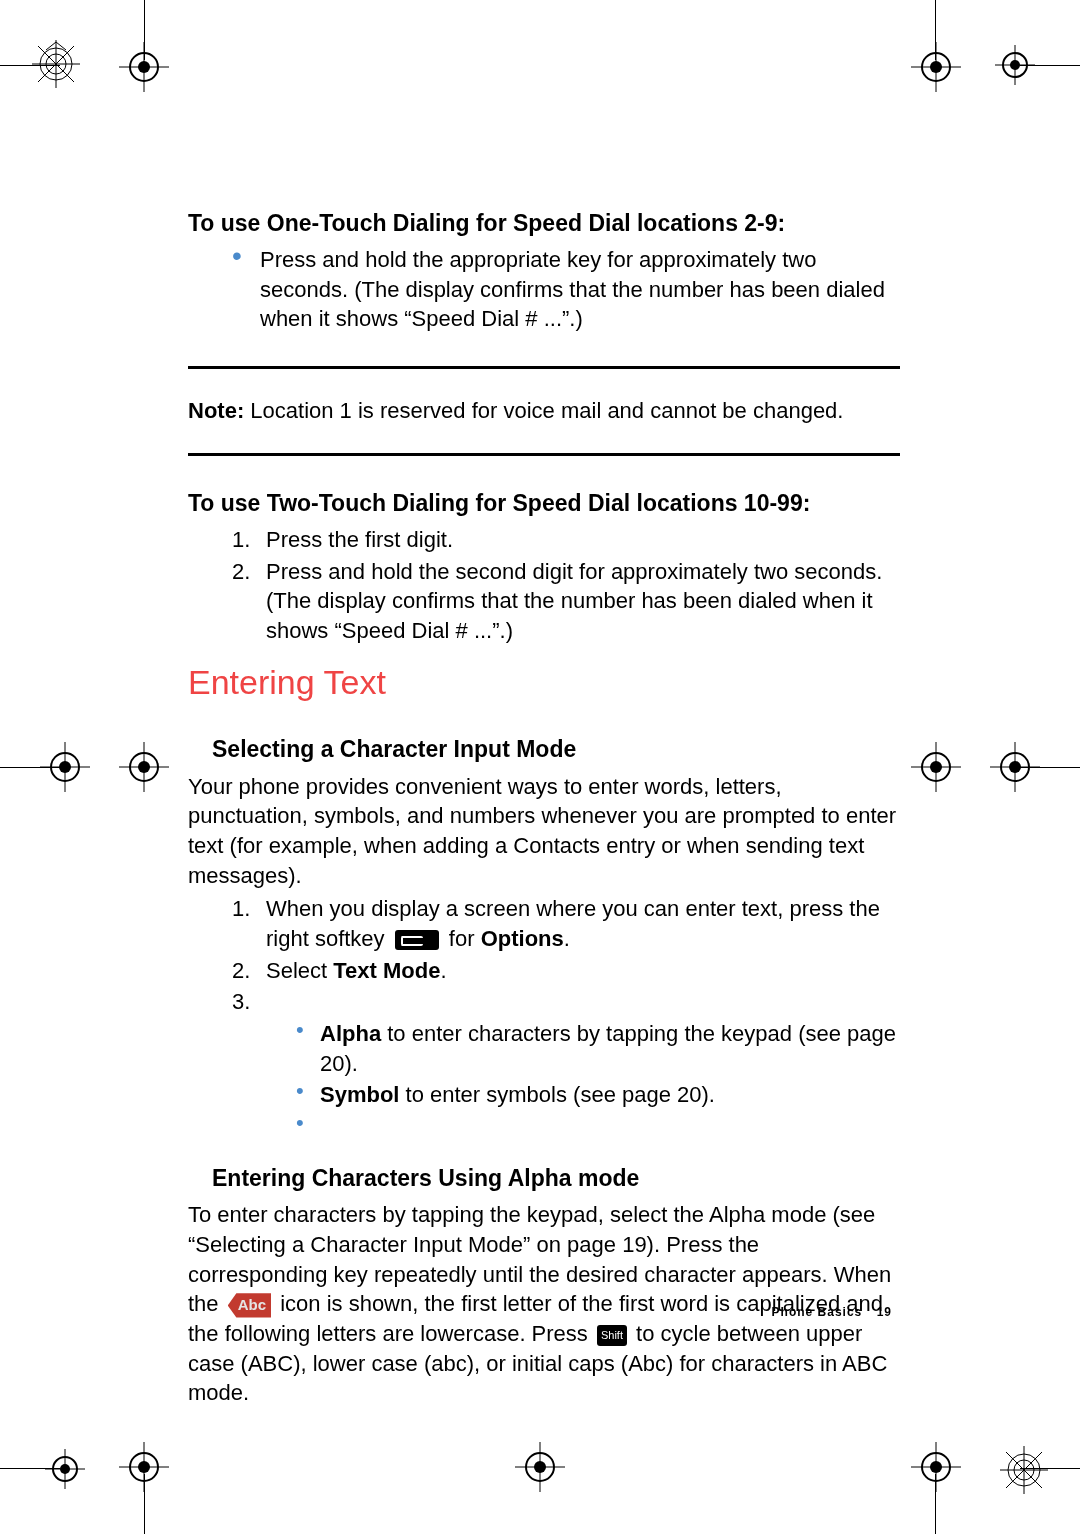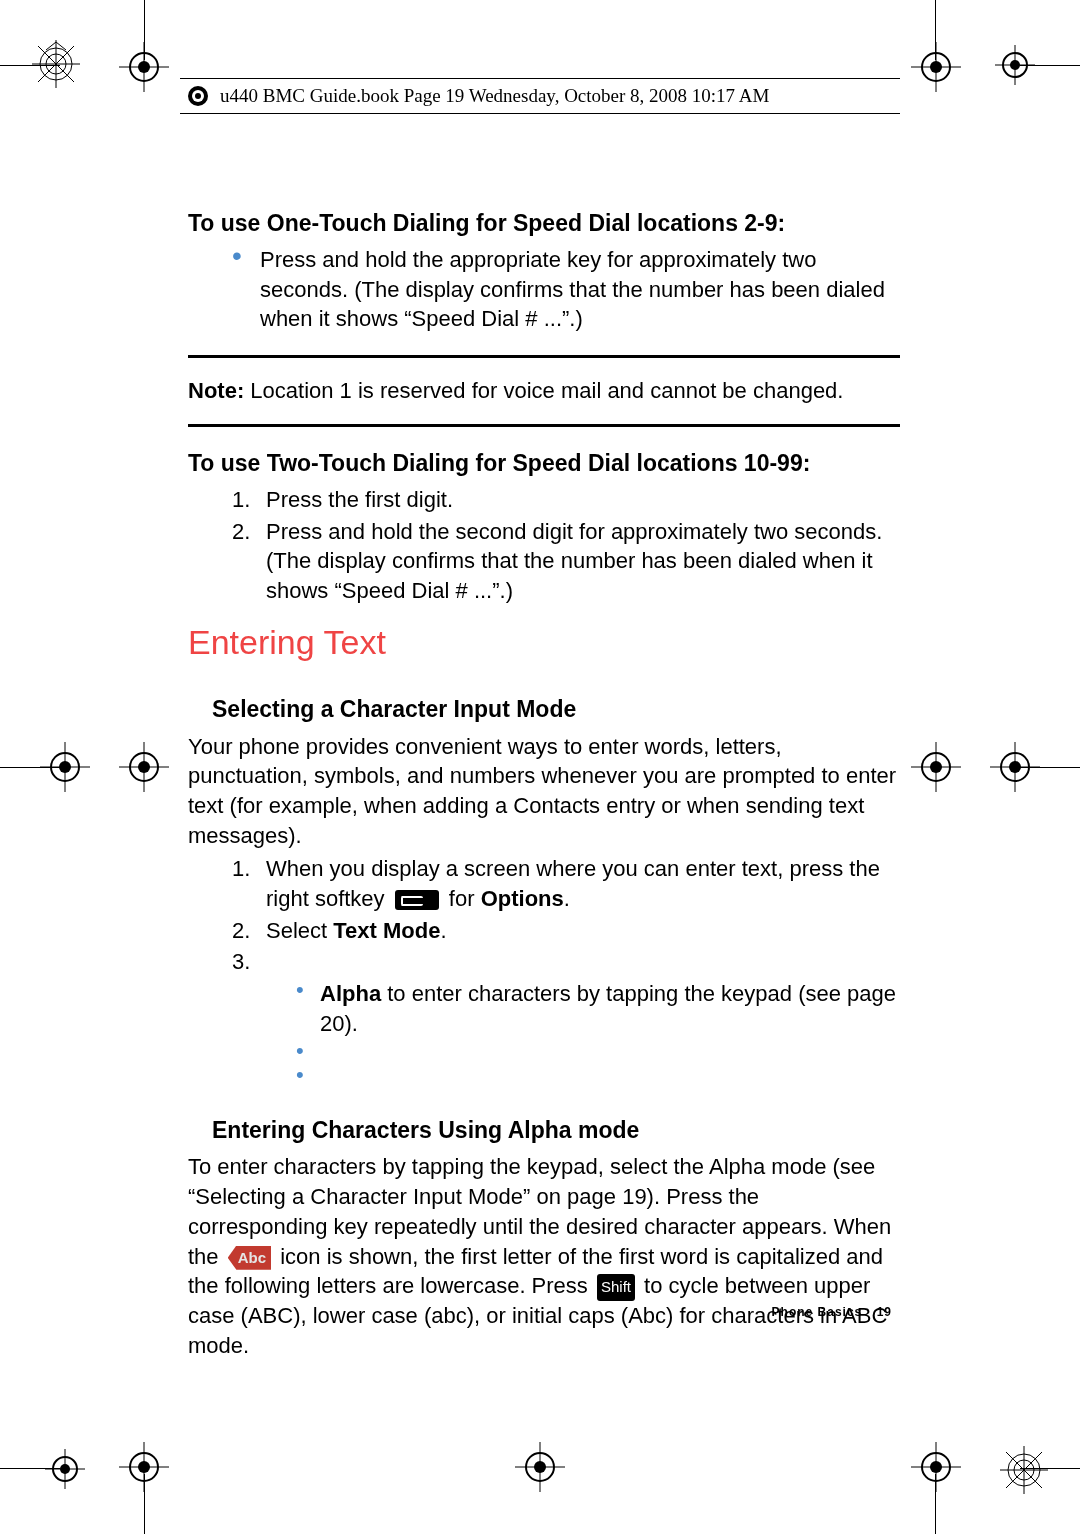--- a/index.html
+++ b/index.html
@@ -98,22 +98,22 @@
   }
   .bullet-dot-sm {
     color:#4a8acb; font-size:22px; line-height:22px;
     width:24px; flex:0 0 24px;
   }
   .num-row { display:flex; margin:2px 0 2px 44px; }
   .num { width:34px; flex:0 0 34px; }
   .note-box {
     border-top:3px solid #000;
     border-bottom:3px solid #000;
-    padding:18px 0;
-    margin:21px 0;
+    padding:27px 0;
+    margin:32px 0;
   }
   .h2 {
     color:#ef4444;
     font-size:34px;
     font-weight:normal;
     margin:14px 0 4px 0;
   }
   .sub-indent .subhead { margin-left:24px;margin-top:29px; }
   .para { margin:4px 0; }
   .nested-bullet { display:flex; margin:2px 0 2px 108px; }
@@ -129,21 +129,21 @@
     border-right:none;
   }
   .abc-icon {
     display:inline-block; vertical-align:middle;
     background:#c23a2f; color:#e5e5e5; font-size:15px; font-weight:bold;
     padding:2px 5px 2px 10px; margin:0 3px;
     clip-path: polygon(0 50%, 20% 0, 100% 0, 100% 100%, 20% 100%);
   }
   .shift-icon {
     display:inline-block; vertical-align:middle;
-    background:#000; color:#fff; font-size:15px;
+    background:#000; color:#fff; font-size:11px;
     padding:3px 4px; border-radius:3px; margin:0 3px;
   }
 
   .footer {
     position:absolute;
     right:188px; bottom:215px;
     font-family:"Arial Narrow", Arial, sans-serif;
     font-weight:bold; font-stretch:condensed;
     font-size:12px; letter-spacing:1px;
   }
@@ -263,24 +263,20 @@
   <div class="hairline-v hv-left-bot"></div>
   <div class="hairline-v hv-right-top"></div>
   <div class="hairline-v hv-right-bot"></div>
   <div class="hairline-h hh-top-l"></div>
   <div class="hairline-h hh-top-r"></div>
   <div class="hairline-h hh-bot-l"></div>
   <div class="hairline-h hh-bot-r"></div>
   <div class="hairline-h hh-mid-l"></div>
   <div class="hairline-h hh-mid-r"></div>
 
-  <div class="header-bar">
-    <span class="header-dot"></span>
-    <span>u440 BMC Guide.book  Page 19  Wednesday, October 8, 2008  10:17 AM</span>
-  </div>
 
   <div class="content">
 
     <div class="subhead">To use One-Touch Dialing for Speed Dial locations 2-9:</div>
     <div class="bullet-row">
       <div class="bullet-dot">•</div>
       <div>Press and hold the appropriate key for approximately two seconds. (The display confirms that the number has been dialed when it shows “Speed Dial # ...”.)</div>
     </div>
 
     <div class="note-box">
@@ -323,20 +319,21 @@
     <div class="num-row">
       <div class="num">3.</div>
     </div>
 
     <div class="nested-bullet">
       <div class="bullet-dot-sm">•</div>
       <div><b>Alpha</b><span> to enter characters by tapping the keypad (see page 20).</span></div>
     </div>
     <div class="nested-bullet">
       <div class="bullet-dot-sm">•</div>
+      <div><b>Symbol</b><span> to enter symbols (see page 20).</span></div>
     </div>
     <div class="nested-bullet">
       <div class="bullet-dot-sm">•</div>
     </div>
 
     <div class="sub-indent">
       <div class="subhead">Entering Characters Using Alpha mode</div>
     </div>
     <div class="para">
       <span>To enter characters by tapping the keypad, select the Alpha mode (see “Selecting a Character Input Mode” on page 19). Press the corresponding key repeatedly until the desired character appears. When the </span>

